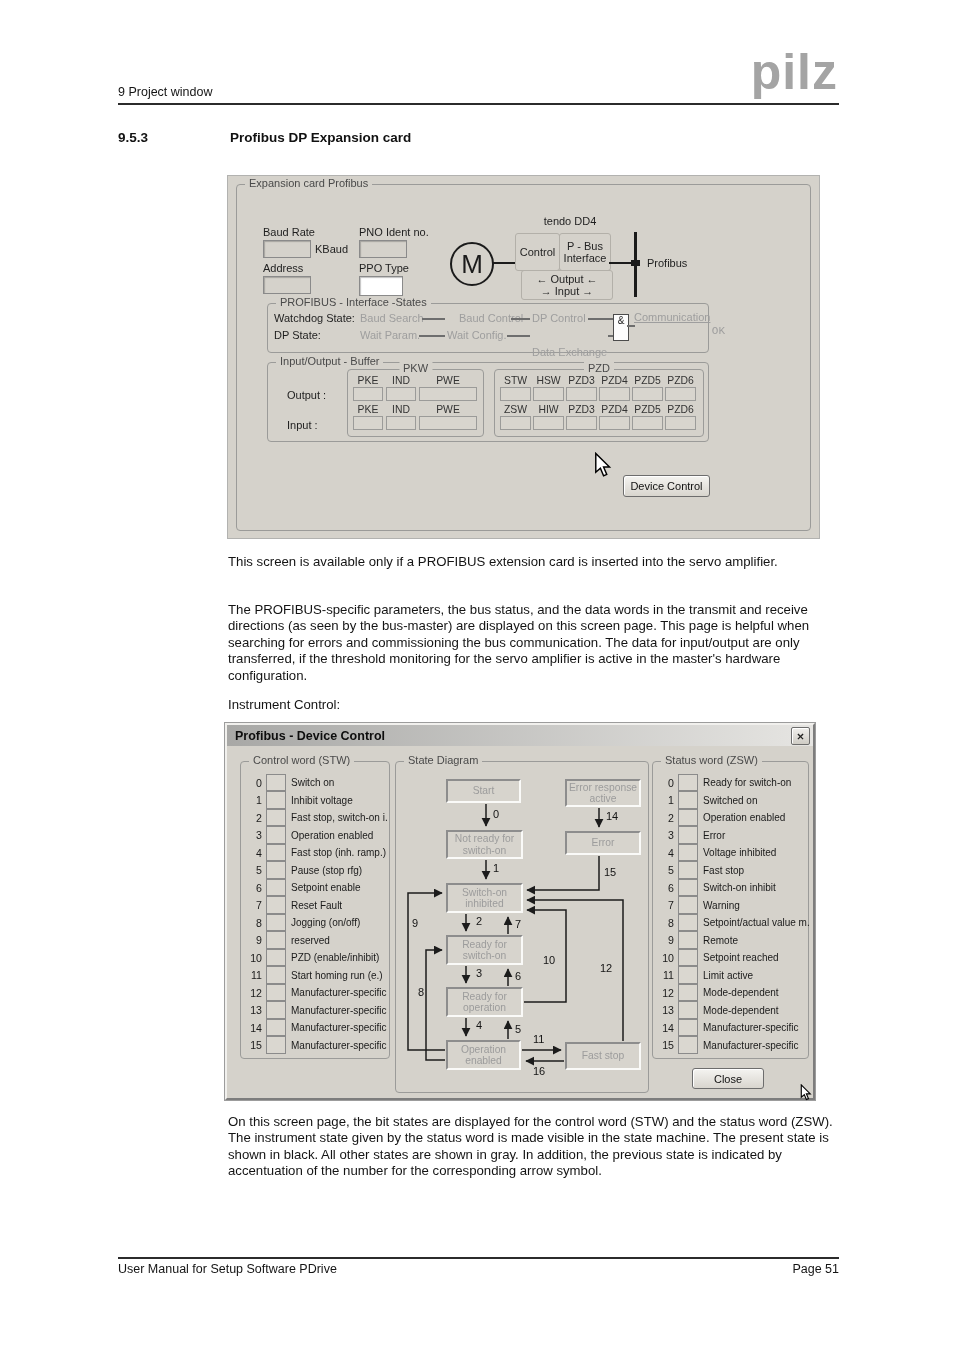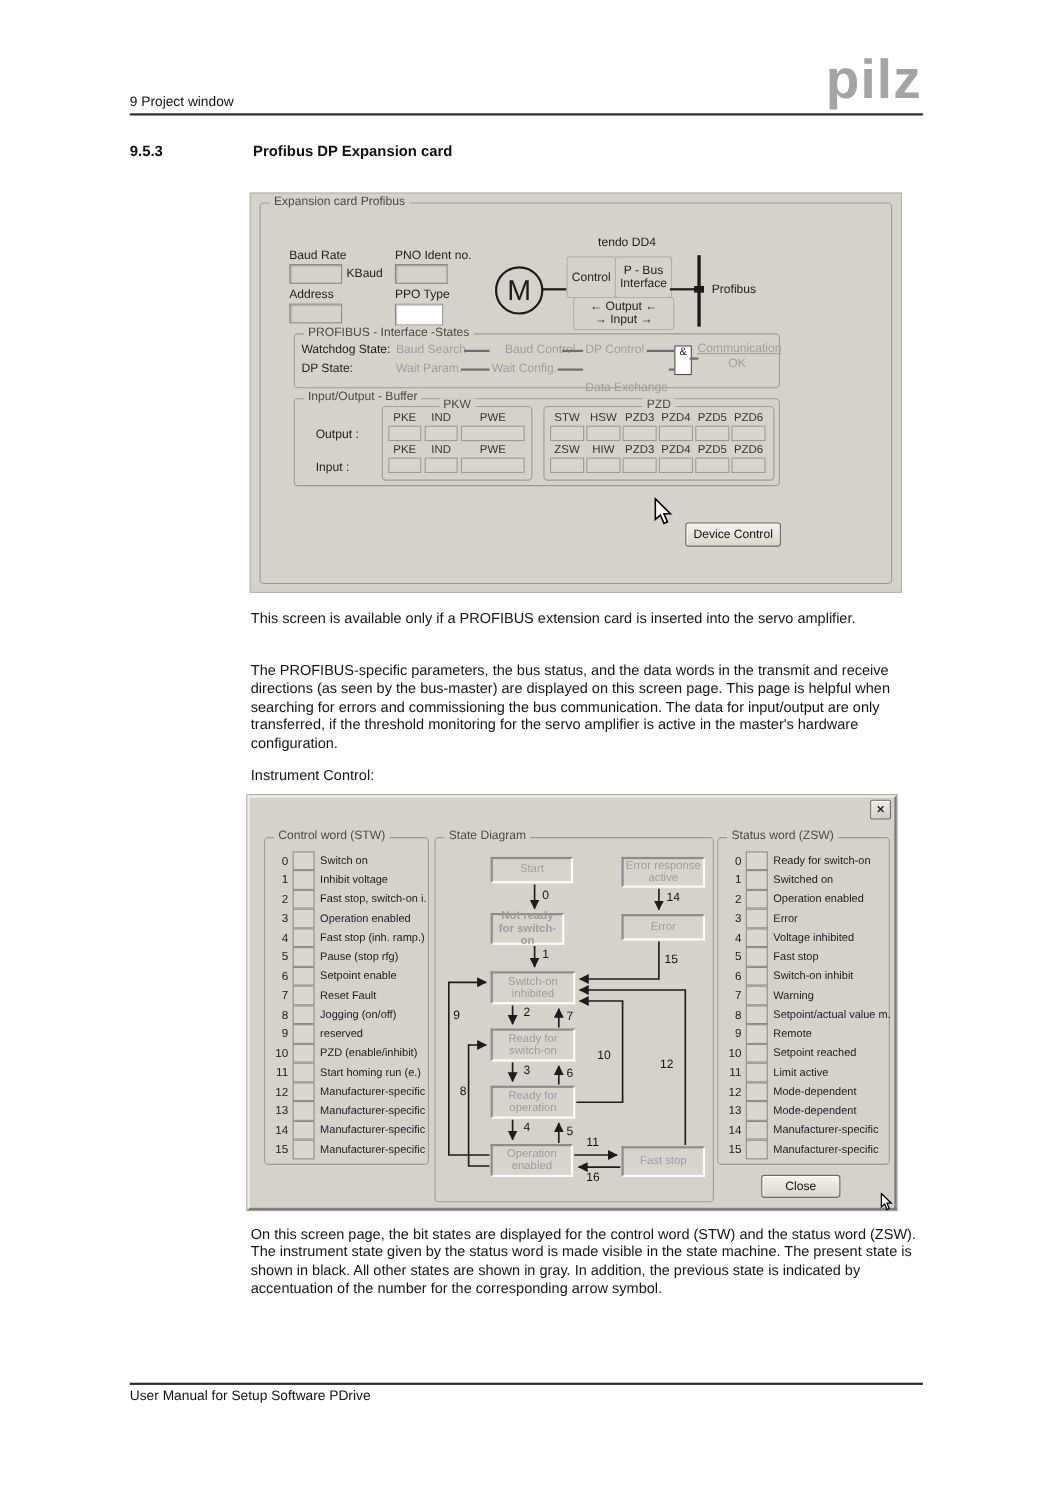--- a/index.html
+++ b/index.html
@@ -114,21 +114,21 @@
       <div class="glbl" style="left:264px;top:42px;">Data Exchange</div>
       <div class="line" style="left:154px;top:14px;width:23px;height:2px;"></div>
       <div class="line" style="left:151px;top:31px;width:26px;height:2px;"></div>
       <div class="line" style="left:243px;top:14px;width:19px;height:2px;"></div>
       <div class="line" style="left:239px;top:31px;width:23px;height:2px;"></div>
       <div class="line" style="left:320px;top:14px;width:25px;height:2px;"></div>
       <div class="line" style="left:340px;top:31px;width:5px;height:2px;"></div>
       <div class="andbox" style="left:345px;top:10px;width:14px;height:25px;">&amp;</div>
       <div class="line" style="left:359px;top:21px;width:8px;height:2px;"></div>
       <div class="glbl" style="left:366px;top:7px;width:72px;text-align:center;text-decoration:underline;">Communication</div>
-      <div class="glbl" style="left:366px;top:21px;width:72px;text-align:center;">OK</div>
+      <div class="glbl" style="left:385px;top:21px;width:72px;text-align:right;font-family:Liberation Mono, monospace;">OK</div>
     </div>
 
     <div class="grp" style="left:39px;top:186px;width:440px;height:78px;">
       <span class="leg">Input/Output - Buffer</span>
       <div class="lbl" style="left:19px;top:26px;">Output :</div>
       <div class="lbl" style="left:19px;top:56px;">Input :</div>
 
       <div class="grp" style="left:79px;top:6px;width:135px;height:66px;">
         <span class="leg center">PKW</span>
         <div class="brow pkwrow collab" style="left:5px;top:5px;">
@@ -198,20 +198,23 @@
     <div class="btn" style="left:395px;top:299px;width:85px;height:20px;">Device Control</div>
   </div>
 
   <div class="doc" style="left:228px;top:554px;width:614px;">This screen is available only if a PROFIBUS extension card is inserted into the servo amplifier.</div>
   <div class="doc" style="left:228px;top:602px;width:618px;">The PROFIBUS-specific parameters, the bus status, and the data words in the transmit and receive directions (as seen by the bus-master) are displayed on this screen page. This page is helpful when searching for errors and commissioning the bus communication. The data for input/output are only transferred, if the threshold monitoring for the servo amplifier is active in the master's hardware configuration.</div>
   <div class="doc" style="left:228px;top:697px;">
     <span class="bold">Instrument Control</span><span>:</span>
   </div>
 
   <div class="dlg" style="left:225px;top:723px;width:586px;height:373px;">
+    <div class="tbar">
+      <span>Profibus - Device Control</span>
+    </div>
     <div class="xbtn">✕</div>
 
     <div class="grp" style="left:13px;top:36px;width:148px;height:296px;">
       <span class="leg">Control word (STW)</span>
       <div class="bitlist">
 
           <div class="bitrow">
             <span class="bnum">0</span>
             <span class="bbox"></span>
             <span class="blab">Switch on</span>
@@ -333,21 +336,21 @@
           <polyline points="128,240 170,240 170,148 131,148" marker-end="url(#ah)"></polyline>
           <polyline points="49,288 12,288 12,131 46,131" marker-end="url(#ah)"></polyline>
           <polyline points="49,298 30,298 30,188 46,188" marker-end="url(#ah)"></polyline>
           <polyline points="126,288 165,288" marker-end="url(#ah)"></polyline>
           <polyline points="168,299 130,299" marker-end="url(#ah)"></polyline>
         </g>
       </svg>
 
       <div class="sbox" style="left:50px;top:17px;width:75px;height:24px;">Start</div>
       <div class="sbox" style="left:169px;top:17px;width:76px;height:28px;">Error response active</div>
-      <div class="sbox" style="left:50px;top:68px;width:67px;height:29px;font-weight:bold;">Not ready for switch-on</div>
+      <div class="sbox" style="left:50px;top:68px;width:77px;height:29px;">Not ready for switch-on</div>
       <div class="sbox" style="left:169px;top:69px;width:76px;height:24px;">Error</div>
       <div class="sbox" style="left:50px;top:121px;width:77px;height:30px;">Switch-on inhibited</div>
       <div class="sbox" style="left:50px;top:173px;width:77px;height:30px;">Ready for switch-on</div>
       <div class="sbox" style="left:50px;top:225px;width:77px;height:30px;">Ready for operation</div>
       <div class="sbox" style="left:50px;top:278px;width:75px;height:30px;">Operation enabled</div>
       <div class="sbox" style="left:169px;top:280px;width:76px;height:28px;">Fast stop</div>
 
       <span class="tnum" style="left:97px;top:46px;">0</span>
       <span class="tnum" style="left:97px;top:100px;">1</span>
       <span class="tnum" style="left:80px;top:153px;">2</span>
@@ -474,14 +477,15 @@
   <div class="abs" style="left:800px;top:1084px;">
     <svg width="12" height="17" viewBox="0 0 12 18">
       <path d="M1,1 L1,14 L4.2,11.2 L6.4,16.5 L8.6,15.5 L6.4,10.4 L10.5,10.4 Z" fill="#ffffff" stroke="#000000" stroke-width="1.2"></path>
     </svg>
   </div>
 
   <div class="doc" style="left:228px;top:1114px;width:620px;">On this screen page, the bit states are displayed for the control word (STW) and the status word (ZSW). The instrument state given by the status word is made visible in the state machine. The present state is shown in black. All other states are shown in gray. In addition, the previous state is indicated by accentuation of the number for the corresponding arrow symbol.</div>
 
   <div class="rule" style="left:118px;top:1257px;width:721px;height:1.5px;"></div>
   <div class="hdr" style="left:118px;top:1262px;">User Manual for Setup Software PDrive</div>
+  <div class="hdr" style="left:118px;top:1262px;width:721px;text-align:right;">Page 51</div>
 
 </div>
 
 </body></html>

